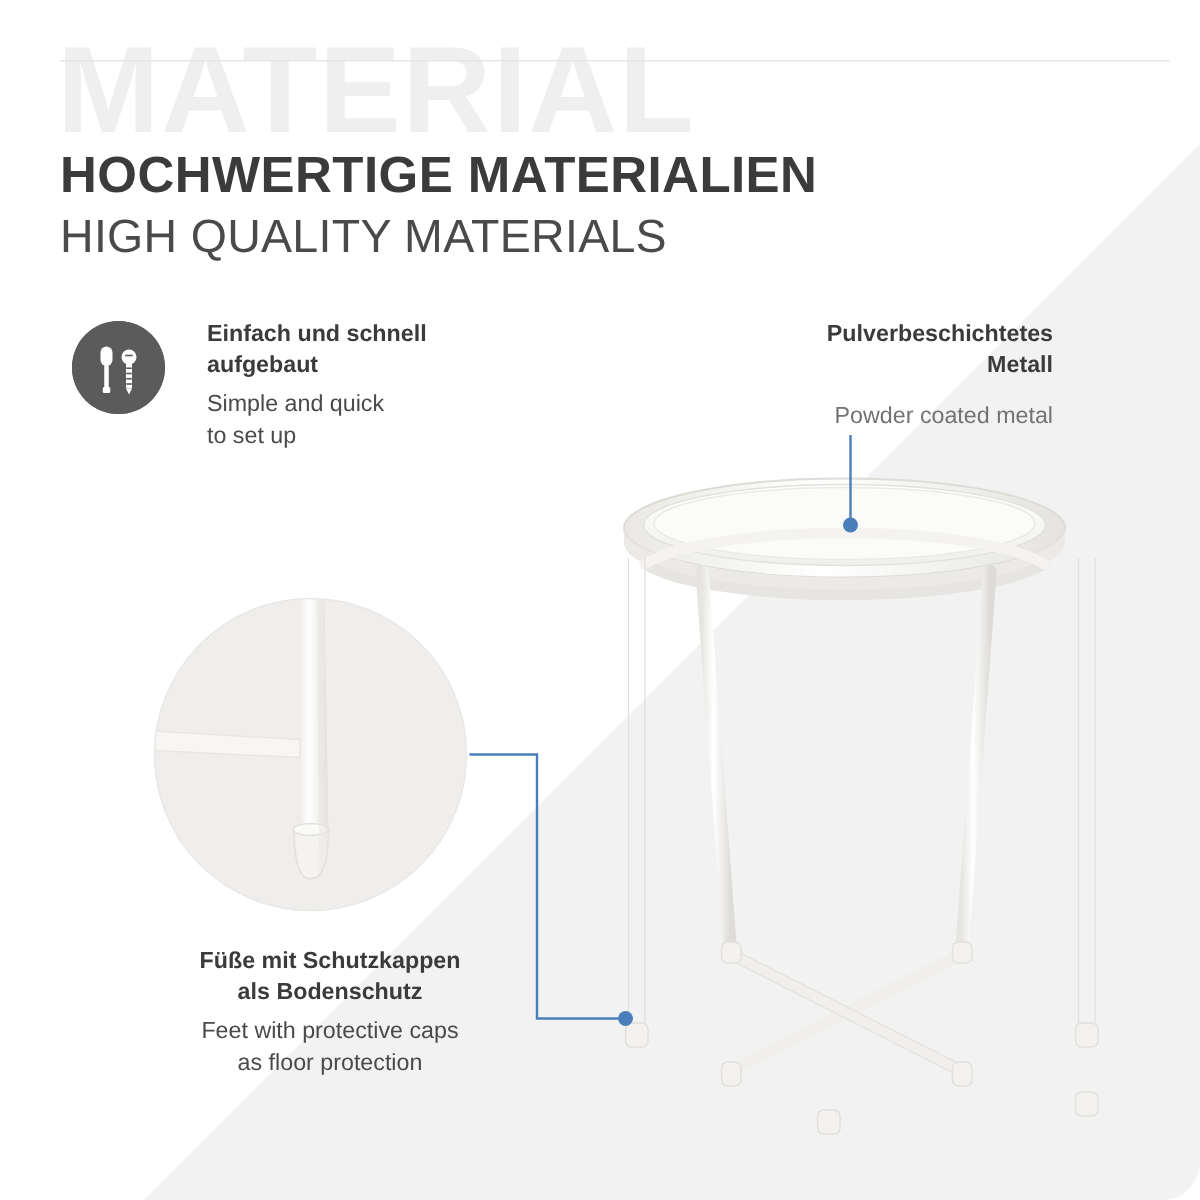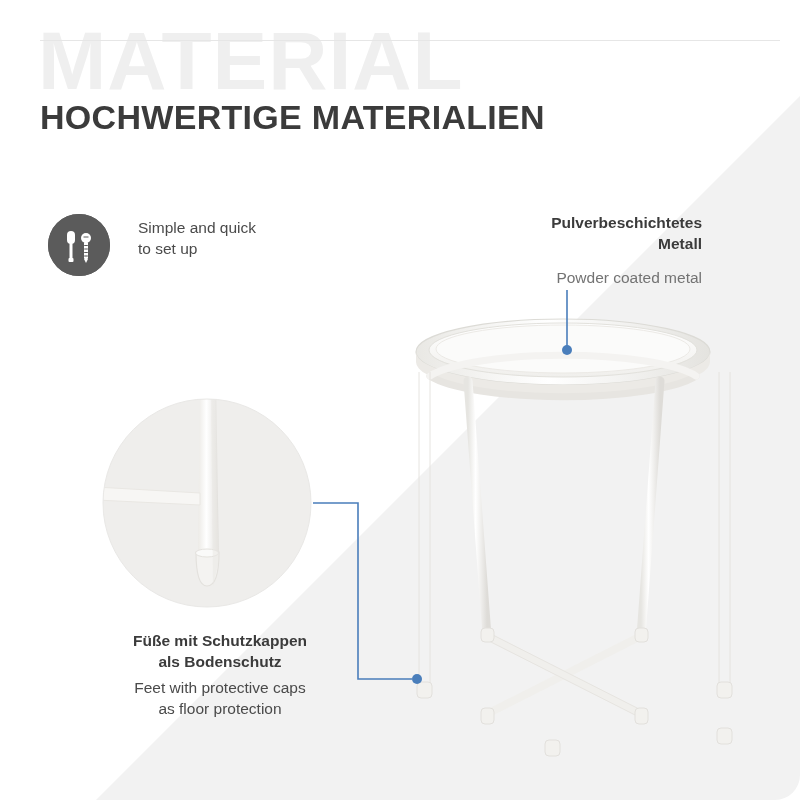--- a/index.html
+++ b/index.html
@@ -181,20 +181,21 @@
 
   <svg class="bg-wedge" viewBox="0 0 800 800">
     <polygon points="800,96 800,800 96,800" fill="#f2f2f2"></polygon>
   </svg>
 
   <div class="rule"></div>
 
   <div class="watermark">MATERIAL</div>
 
   <div class="title-de">HOCHWERTIGE MATERIALIEN</div>
+  <div class="title-en">HIGH QUALITY MATERIALS</div>
 
   <svg class="art" viewBox="0 0 800 800">
     <defs>
       <linearGradient id="topG" x1="0" y1="0" x2="0" y2="1">
         <stop offset="0" stop-color="#ffffff"></stop>
         <stop offset="1" stop-color="#f0efec"></stop>
       </linearGradient>
       <linearGradient id="rimG" x1="0" y1="0" x2="1" y2="0">
         <stop offset="0" stop-color="#e9e8e4"></stop>
         <stop offset="0.45" stop-color="#ffffff"></stop>
@@ -303,20 +304,24 @@
         <line x1="36.2" y1="31.5" x2="39.8" y2="31.5"></line>
         <line x1="36.2" y1="35" x2="39.8" y2="35"></line>
         <line x1="36.2" y1="38.5" x2="39.8" y2="38.5"></line>
         <line x1="36.2" y1="42" x2="39.8" y2="42"></line>
         <line x1="35.5" y1="23" x2="40.5" y2="23"></line>
       </g>
     </svg>
   </div>
 
   <div class="feat-top">
+    <div class="de">
+      <div>Einfach und schnell</div>
+      <div>aufgebaut</div>
+    </div>
     <div class="en">
       <div>Simple and quick</div>
       <div>to set up</div>
     </div>
   </div>
 
   <svg class="vec" viewBox="0 0 800 800">
 
     <g stroke="#4a7ebb" stroke-width="1.6" fill="none">
       <path d="M567 290 L567 346"></path>

